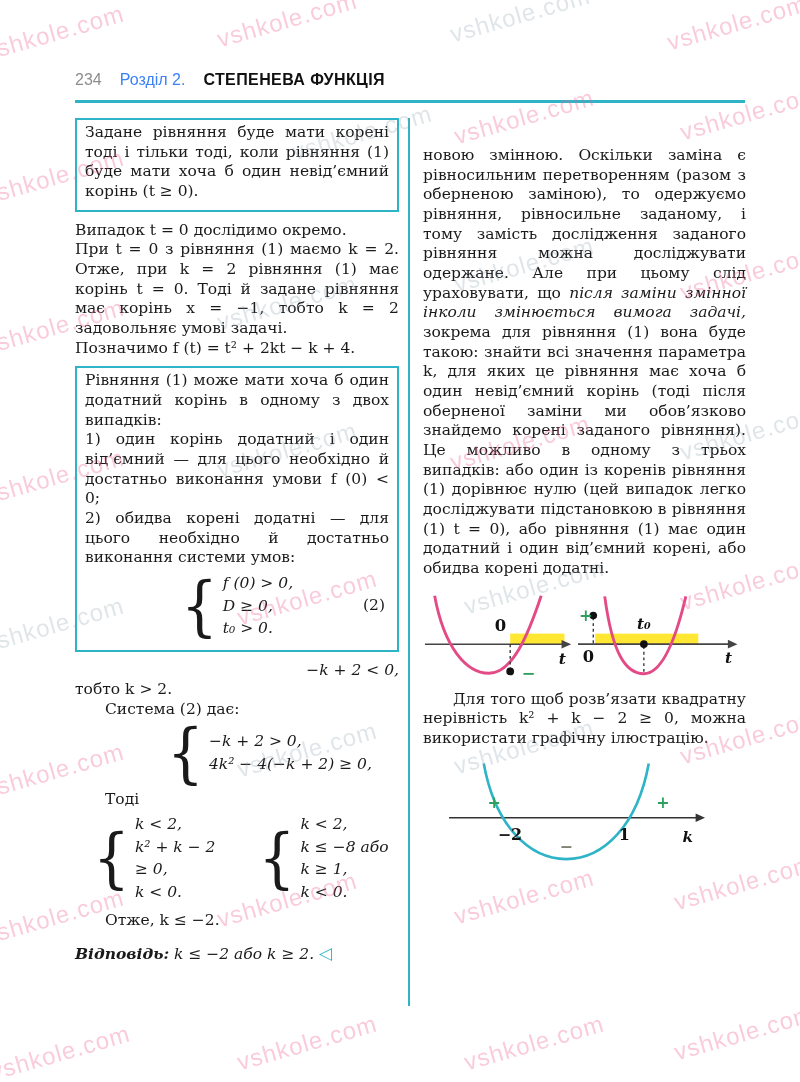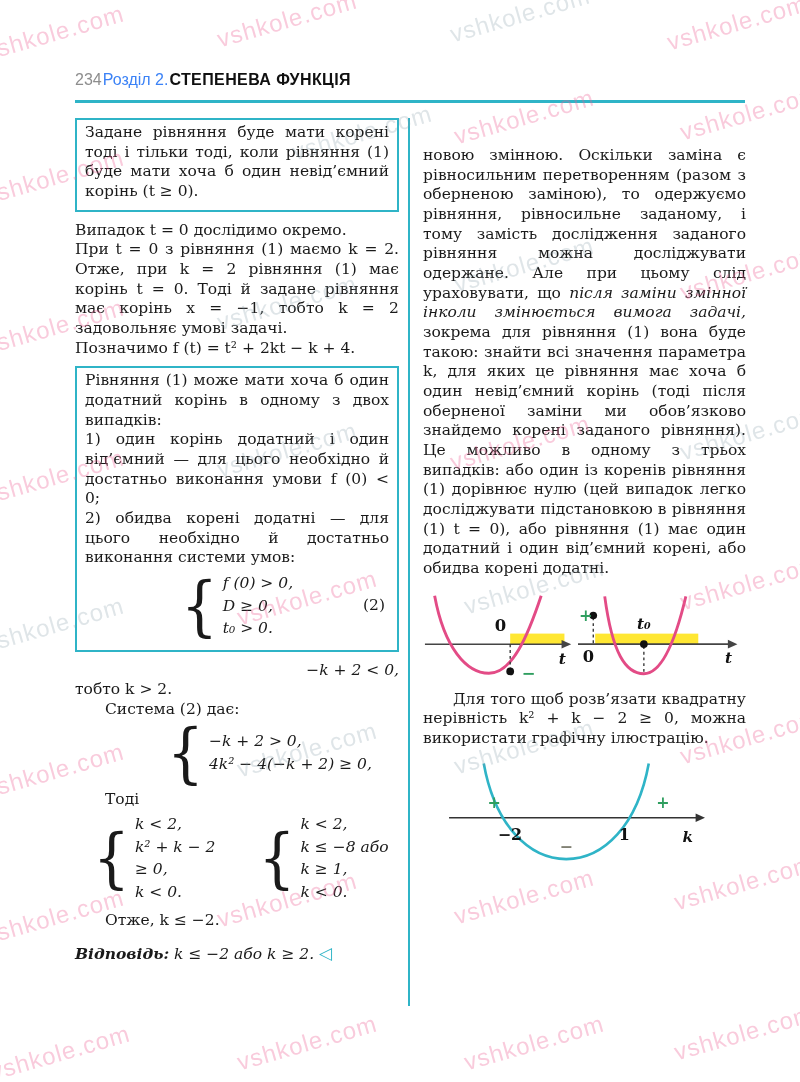--- a/index.html
+++ b/index.html
@@ -29,21 +29,21 @@
     font-size:24px;letter-spacing:1px;
     transform:rotate(-16deg);
     white-space:nowrap;
   }
   .wm.p{color:rgba(236,98,148,0.33);}
   .wm.g{color:rgba(130,155,165,0.26);}
   
   .hdr{
     position:absolute;left:75px;top:70px;width:670px;z-index:2;
     font-family:"Liberation Sans", sans-serif;font-size:16px;
-    display:flex;align-items:baseline;gap:1px;
+    display:flex;align-items:baseline;gap:18px;
   }
   .hdr .pgnum{color:#8d8d8d;}
   .hdr .chap{color:#3b82f6;}
   .hdr .title{color:#101010;font-weight:bold;letter-spacing:.4px;}
   .hdr-rule{
     position:absolute;left:75px;top:100px;width:670px;height:3px;
     background:var(--accent);z-index:2;
   }
   
   .cols{

